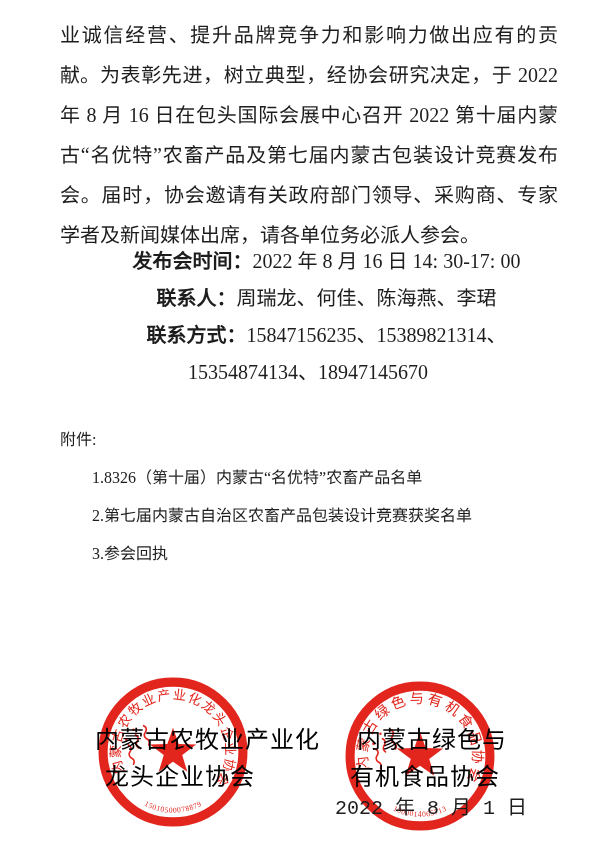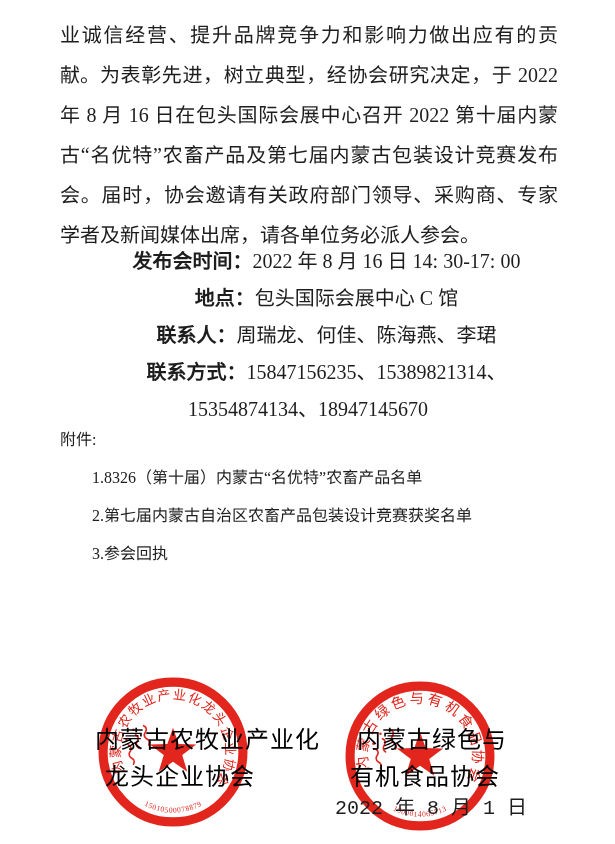--- a/index.html
+++ b/index.html
@@ -39,23 +39,20 @@
 <body>
 
 <div class="page">
 
   <div class="textcol p1">业诚信经营、提升品牌竞争力和影响力做出应有的贡献。</div>
   <div class="textcol p2">为表彰先进，树立典型，经协会研究决定，于 2022 年 8 月 16 日在包头国际会展中心召开 2022 第十届内蒙古“名优特”农畜产品及第七届内蒙古包装设计竞赛发布会。届时，协会邀请有关政府部门领导、采购商、专家学者及新闻媒体出席，请各单位务必派人参会。</div>
 
   <div class="details">
     <div class="detail-row">
       <span class="detail-label">发布会时间：</span><span>2022 年 8 月 16 日 14: 30-17: 00</span>
-    </div>
-    <div class="detail-row">
-      <span class="detail-label">地点：</span><span>包头国际会展中心 C 馆</span>
     </div>
     <div class="detail-row">
       <span class="detail-label">联系人：</span><span>周瑞龙、何佳、陈海燕、李珺</span>
     </div>
     <div class="detail-row">
       <span class="detail-label">联系方式：</span><span>15847156235、15389821314、</span>
     </div>
     <div class="detail-cont">15354874134、18947145670</div>
   </div>
 

